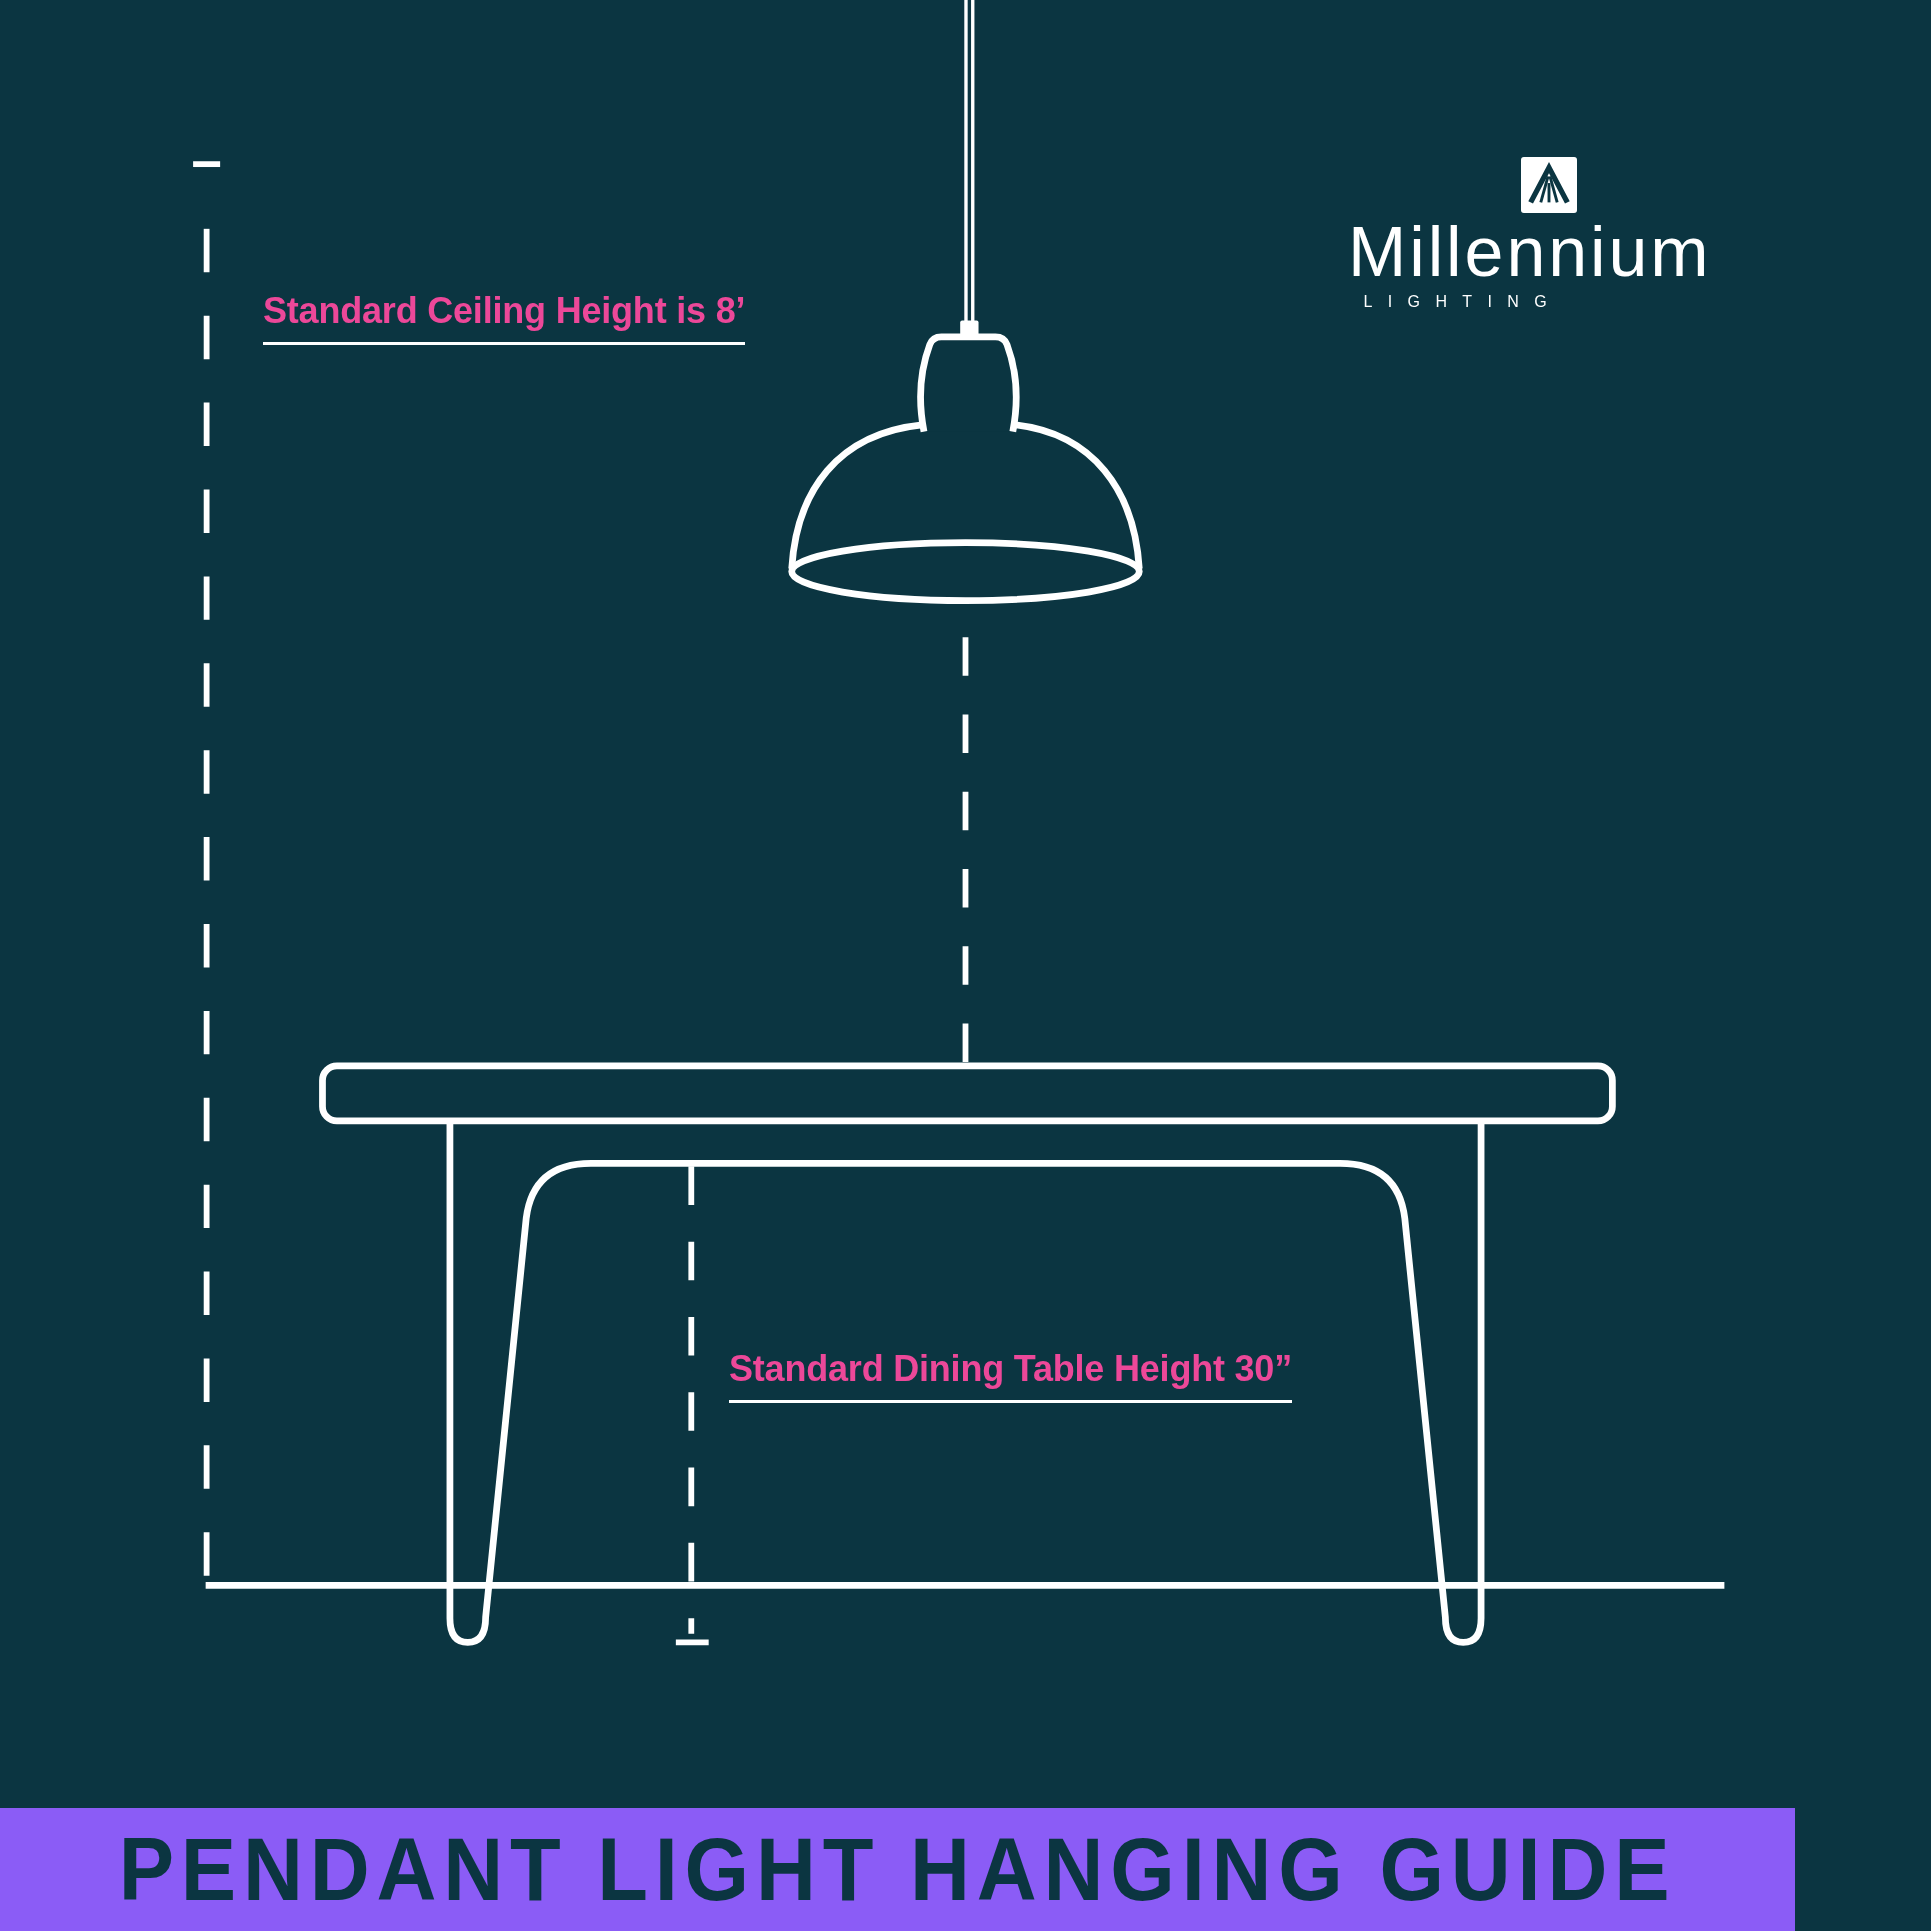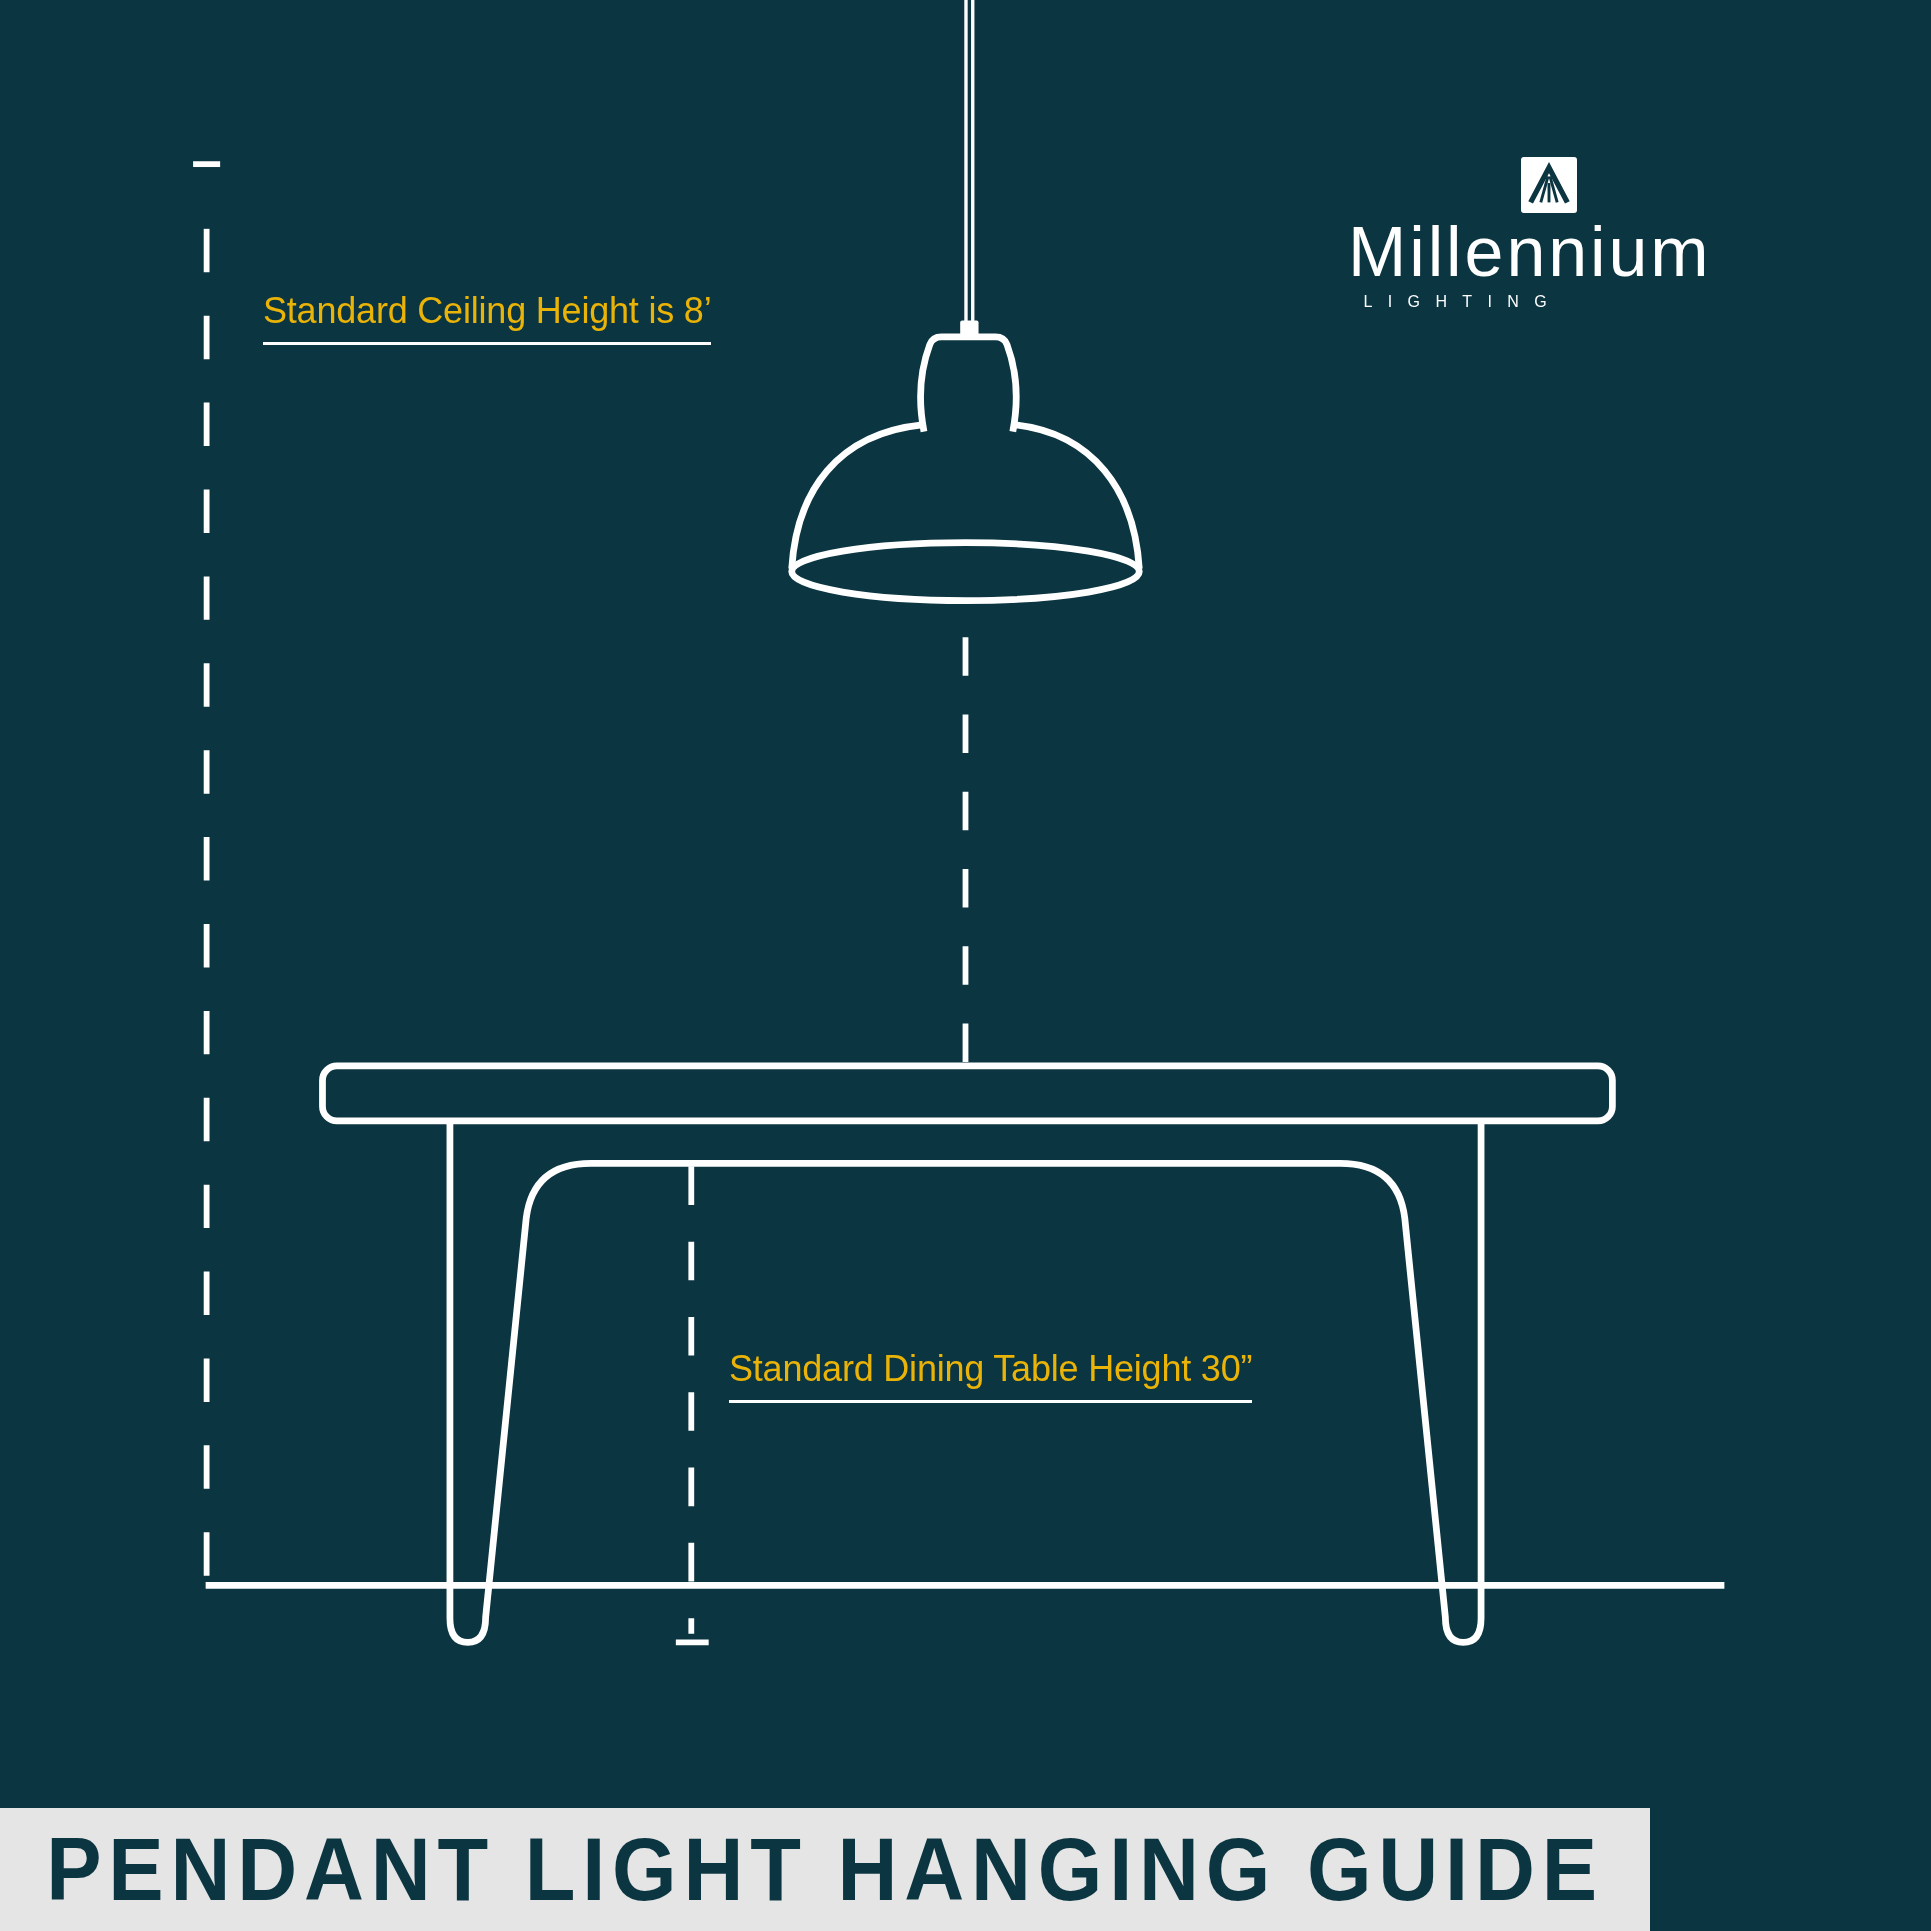--- a/index.html
+++ b/index.html
@@ -7,23 +7,23 @@
     position:relative;
     width:1931px;height:1931px;
     background:#0b3541;
     overflow:hidden;
     font-family:"Liberation Sans","DejaVu Sans",sans-serif;
   }
   .diagram-svg{position:absolute;left:0;top:0;width:1931px;height:1931px;}
 
   .measure-label{
     position:absolute;
-    color:#eab308;
+    color:#ec4899;
     font-size:36px;
-    font-weight:400;
+    font-weight:700;
     letter-spacing:-0.2px;
     line-height:1.1;
     padding-bottom:11.6px;
     border-bottom:3.9px solid #ffffff;
     white-space:nowrap;
   }
   .label-ceiling{left:263px;top:291px;}
   .label-clearance{left:1000px;top:810px;}
   .label-table{left:729px;top:1349px;}
 
@@ -47,22 +47,22 @@
     font-size:16px;
     font-weight:400;
     letter-spacing:15.4px;
     padding-left:15.4px; 
     white-space:nowrap;
   }
 
   .footer-band{
     position:absolute;
     left:0;top:1808px;
-    width:1650px;height:123px;
-    background:#e5e5e5;
+    width:1795px;height:123px;
+    background:#8b5cf6;
   }
   .footer-title{
     width:100%;
     text-align:center;
     color:#0b3541;
     font-size:83px;
     font-weight:700;
     letter-spacing:6.8px;
     line-height:123px;
     white-space:nowrap;

